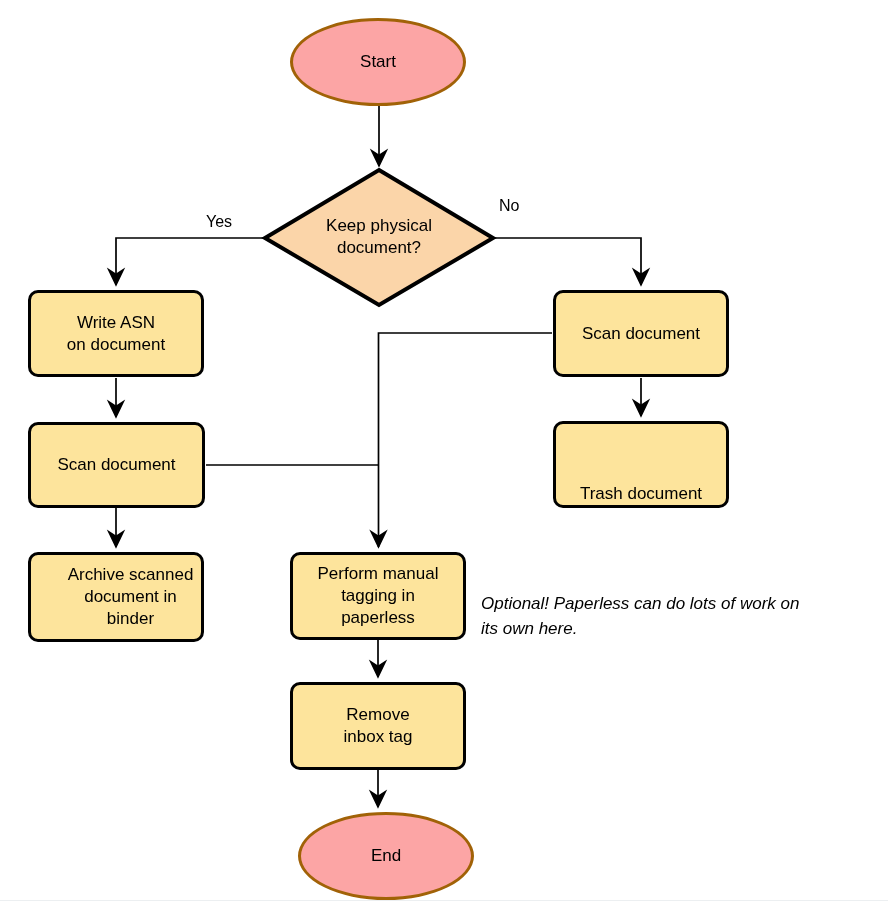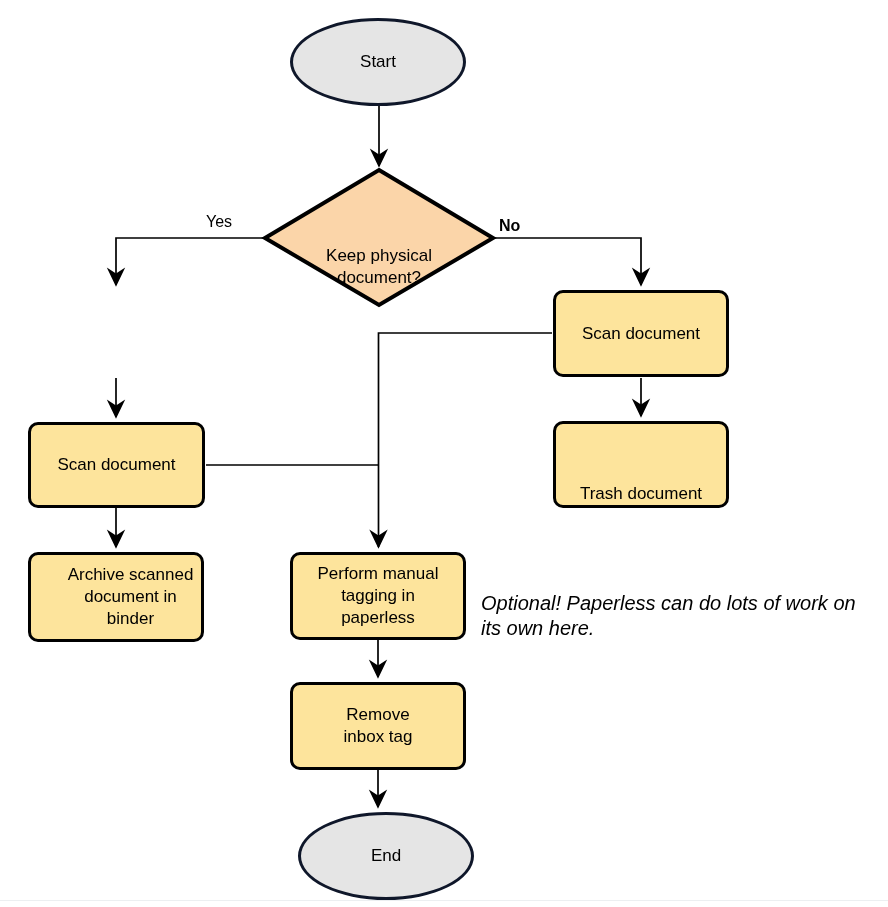--- a/index.html
+++ b/index.html
@@ -28,53 +28,52 @@
     display: flex;
     align-items: center;
     justify-content: center;
     text-align: center;
     font-size: 17px;
     line-height: 22px;
     white-space: pre-line;
     box-sizing: border-box;
   }
   .terminator {
-    background: #e5e5e5;
-    border: 3px solid #0f172a;
+    background: #fca5a5;
+    border: 3px solid #a16207;
     border-radius: 50%;
   }
   .process {
     background: #fde49c;
     border: 3px solid #000000;
     border-radius: 10px;
   }
   .diamond-label {
     position: absolute;
     z-index: 2;
     display: flex;
     align-items: flex-end;
     justify-content: center;
     text-align: center;
     font-size: 17px;
     line-height: 22px;
     white-space: pre-line;
-    margin-top: 30px;
   }
   .edge-label {
     position: absolute;
     z-index: 2;
     font-size: 16px;
     line-height: 16px;
     text-align: left;
   }
   .annotation {
     position: absolute;
     z-index: 2;
     font-style: italic;
-    font-size: 20px;
+    font-size: 17px;
     line-height: 25px;
     white-space: pre-line;
   }
   .bottom-divider {
     position: absolute;
     left: 0;
     top: 900px;
     width: 888px;
     height: 1px;
     background: #eceff1;
@@ -110,22 +109,26 @@
   <div class="node terminator" style="left:290px; top:18px; width:176px; height:88px;">
     <span>Start</span>
   </div>
 
   <div class="diamond-label" style="left:279px; top:215px; width:200px; height:44px;">
     <span>Keep physical
 document?</span>
   </div>
 
   <div class="edge-label" style="left:206px; top:214px; width:44px;">Yes</div>
-  <div class="edge-label" style="left:499px; top:218px; width:44px;font-weight:bold;">No</div>
+  <div class="edge-label" style="left:499px; top:198px; width:44px;">No</div>
 
+  <div class="node process" style="left:28px; top:290px; width:176px; height:87px;">
+    <span>Write ASN
+on document</span>
+  </div>
   <div class="node process" style="left:28px; top:422px; width:177px; height:86px;">
     <span>Scan document</span>
   </div>
   <div class="node process" style="left:28px; top:552px; width:176px; height:90px;padding-left:29px;">
     <span>Archive scanned
 document in
 binder</span>
   </div>
 
   <div class="node process" style="left:553px; top:290px; width:176px; height:87px;">

